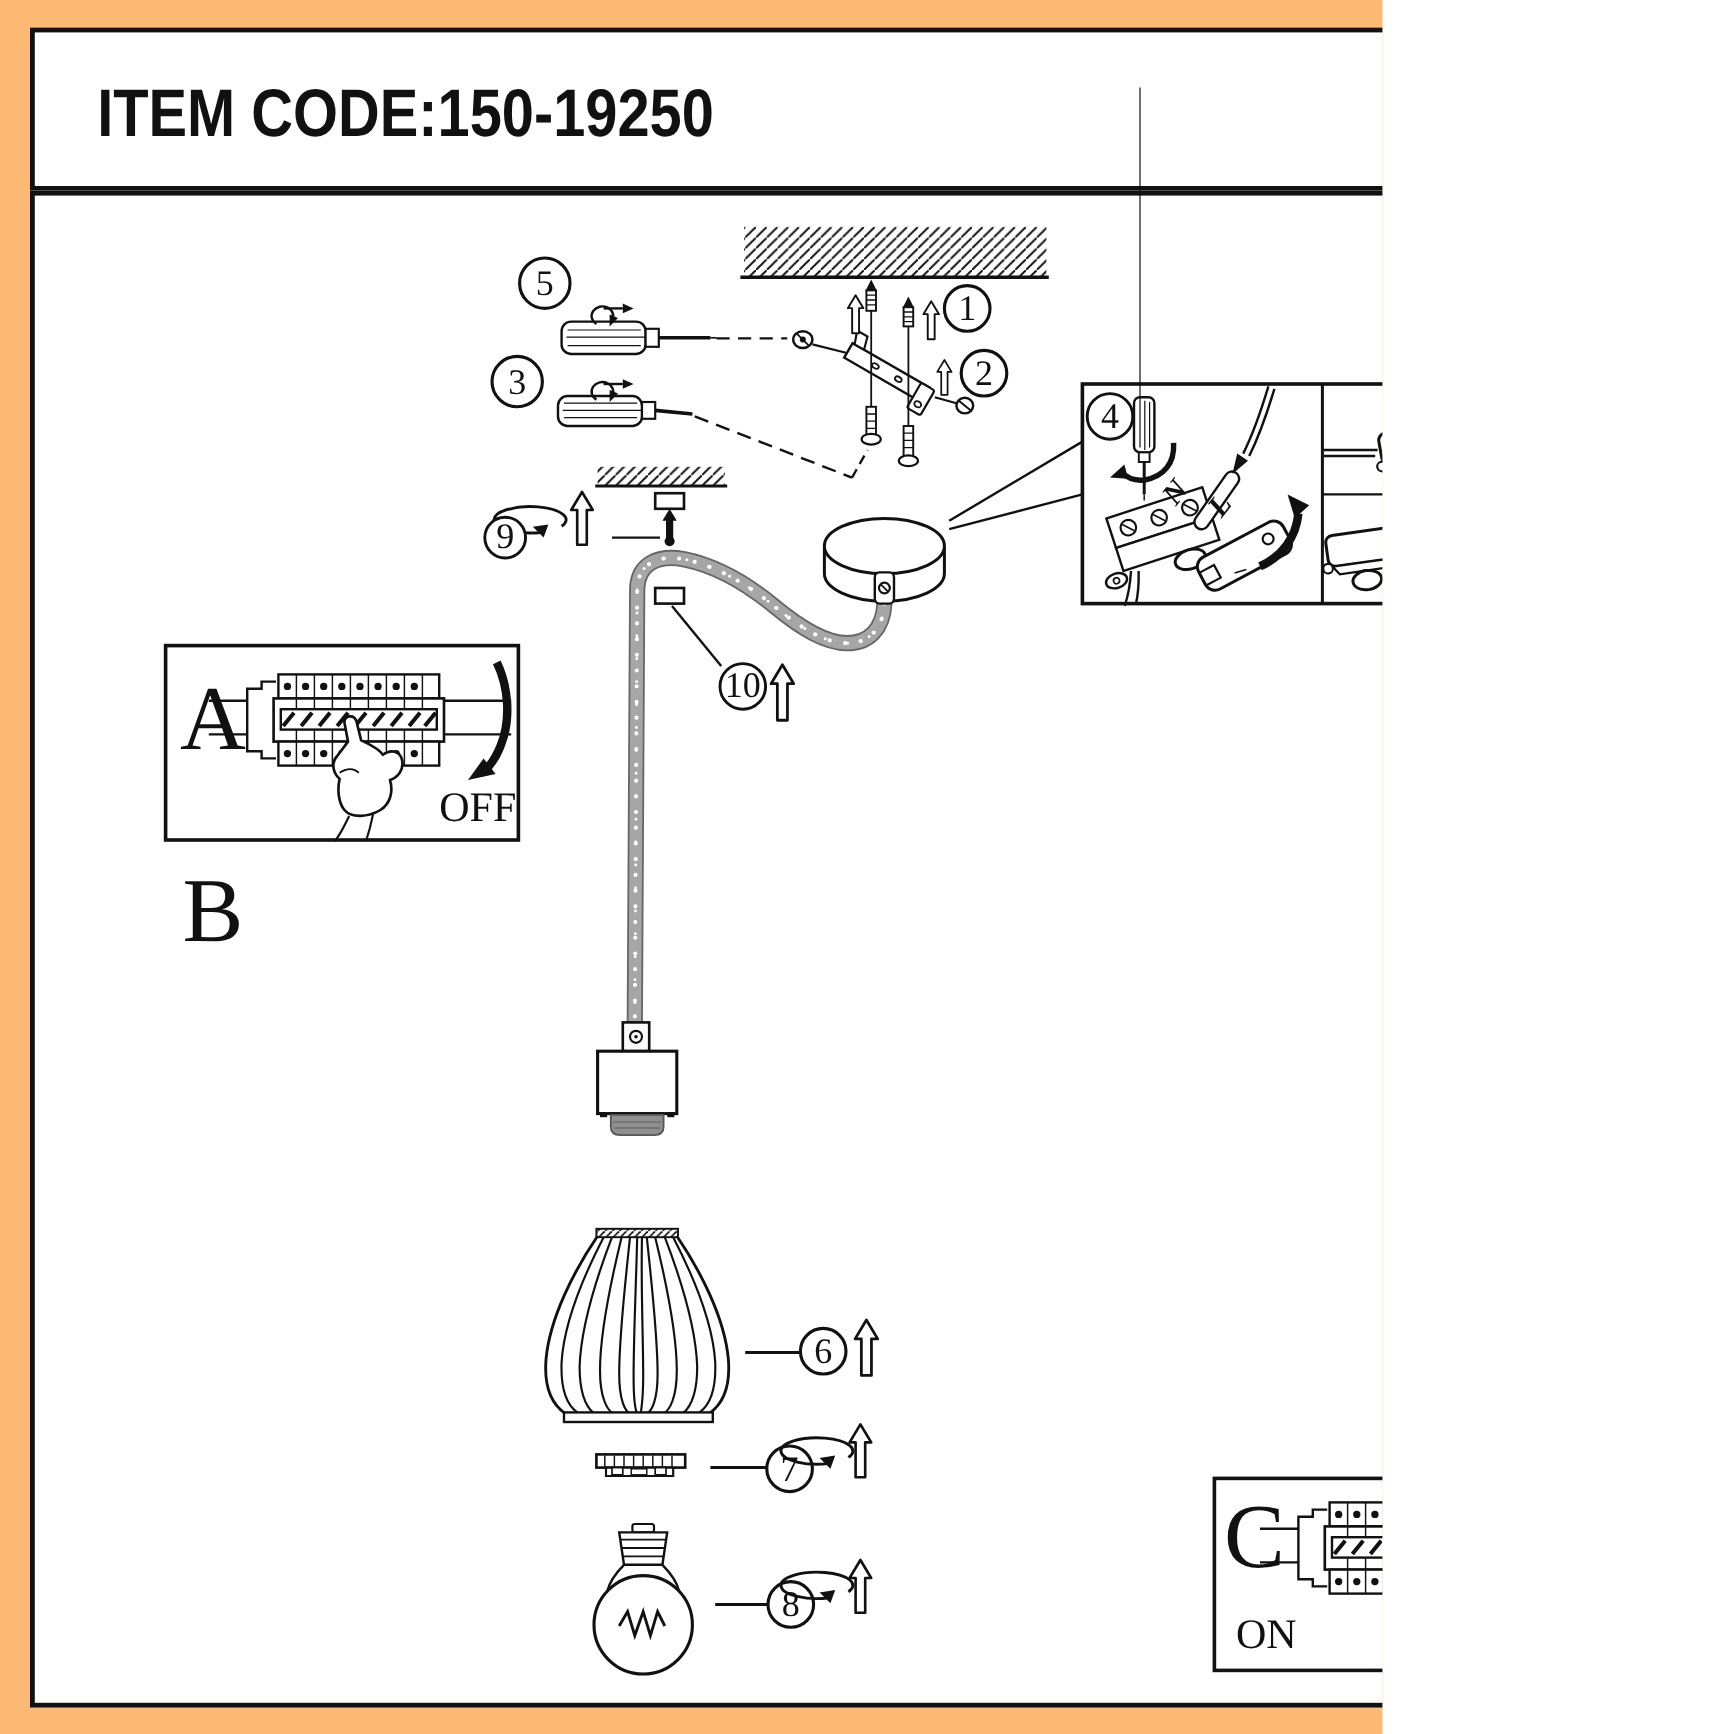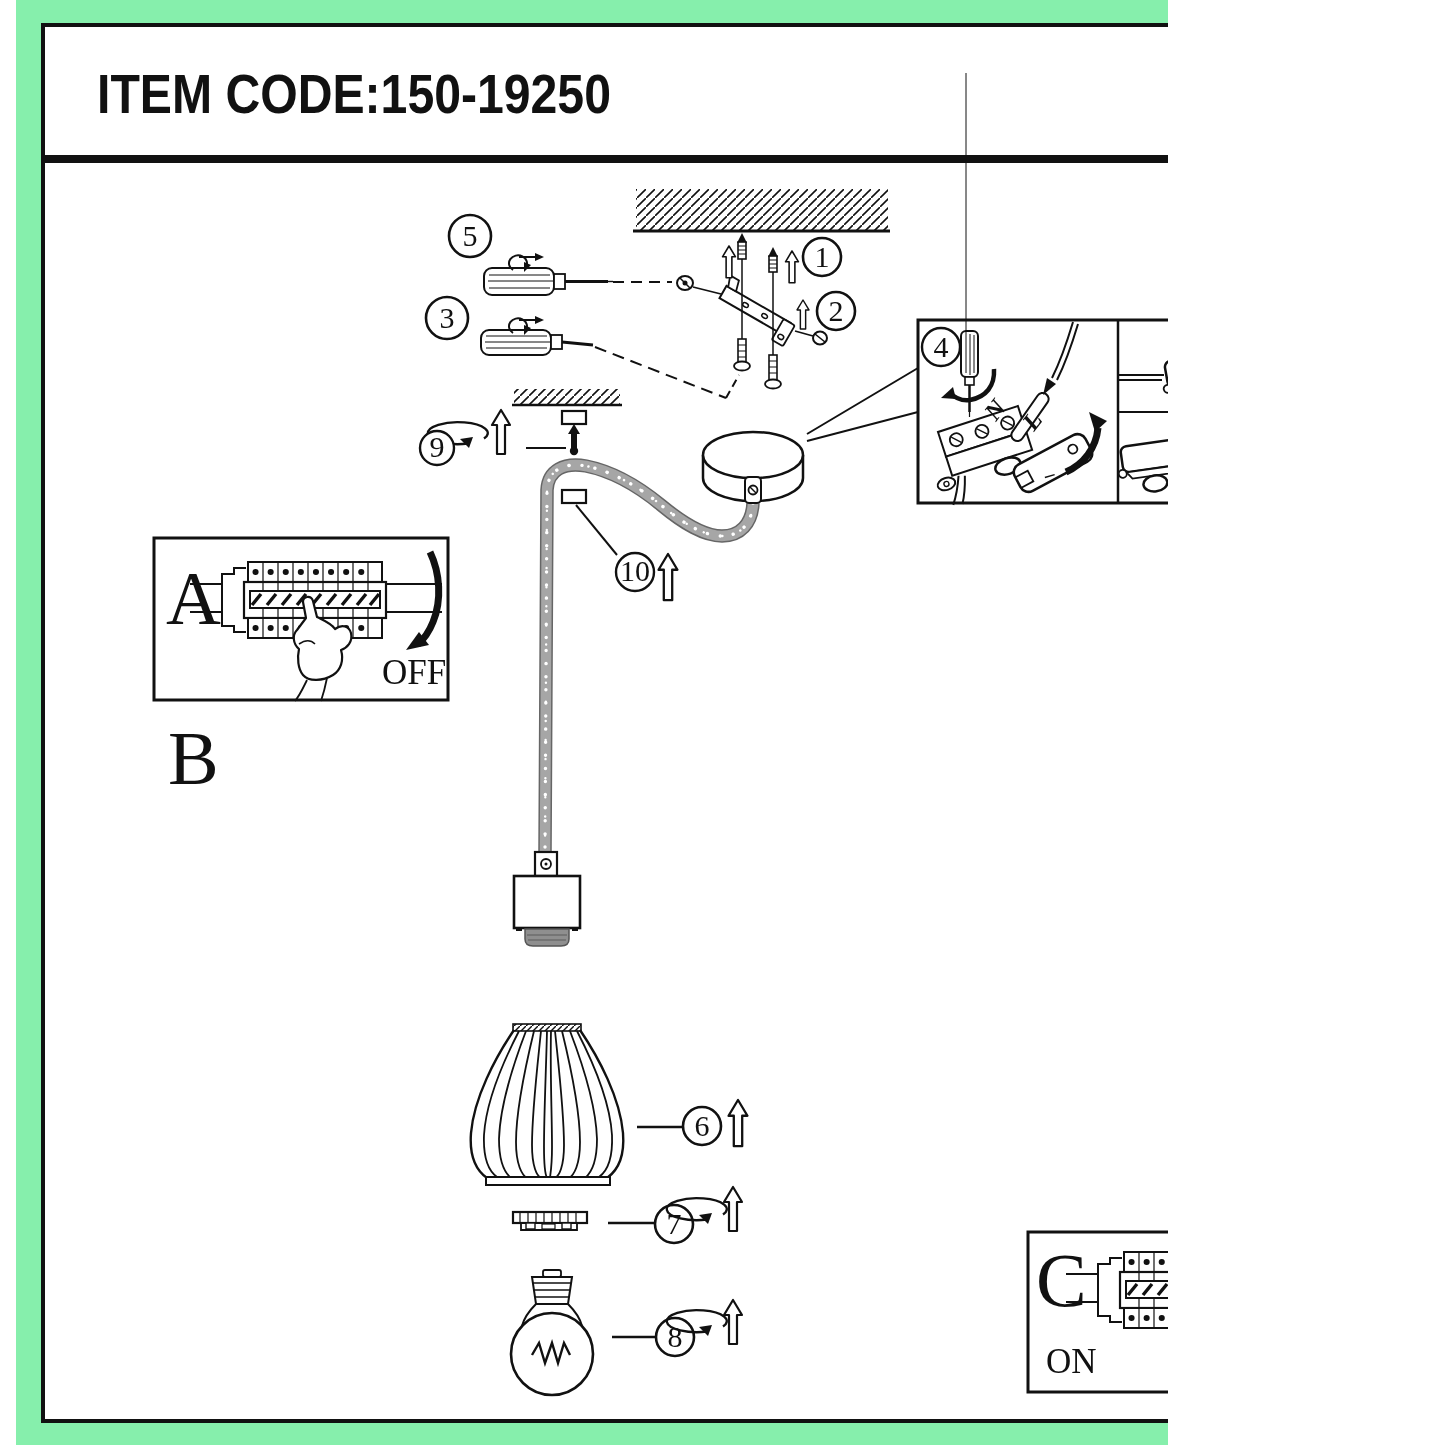--- a/index.html
+++ b/index.html
@@ -1,17 +1,17 @@
 <!DOCTYPE html>
 <html><head>
 <meta charset="utf-8">
 <style>
   html,body{margin:0;padding:0;background:#ffffff;}
-  .page{position:relative;width:1152px;height:1445px;background:#86efac;overflow:hidden;
-        font-family:"Liberation Sans",sans-serif;color:#111;margin-left:16px;}
+  .page{position:relative;width:1152px;height:1445px;background:#fdba74;overflow:hidden;
+        font-family:"Liberation Sans",sans-serif;color:#111;}
   .header-box{position:absolute;left:25px;top:23px;width:1391px;height:128px;
               border:4px solid #111;background:#fff;}
   .header-text{position:absolute;left:52px;top:34px;font-size:56px;font-weight:bold;
                letter-spacing:0px;transform:scaleX(.86);transform-origin:left center;
                font-family:"Liberation Sans",sans-serif;white-space:nowrap;}
   .main-box{position:absolute;left:25px;top:159px;width:1391px;height:1256px;
             border:4px solid #111;background:#fff;}
   svg.art{position:absolute;left:0;top:0;width:1445px;height:1445px;}
   text{font-family:"Liberation Serif",serif;fill:#111;}
   .stepnum{font-size:30px;}

